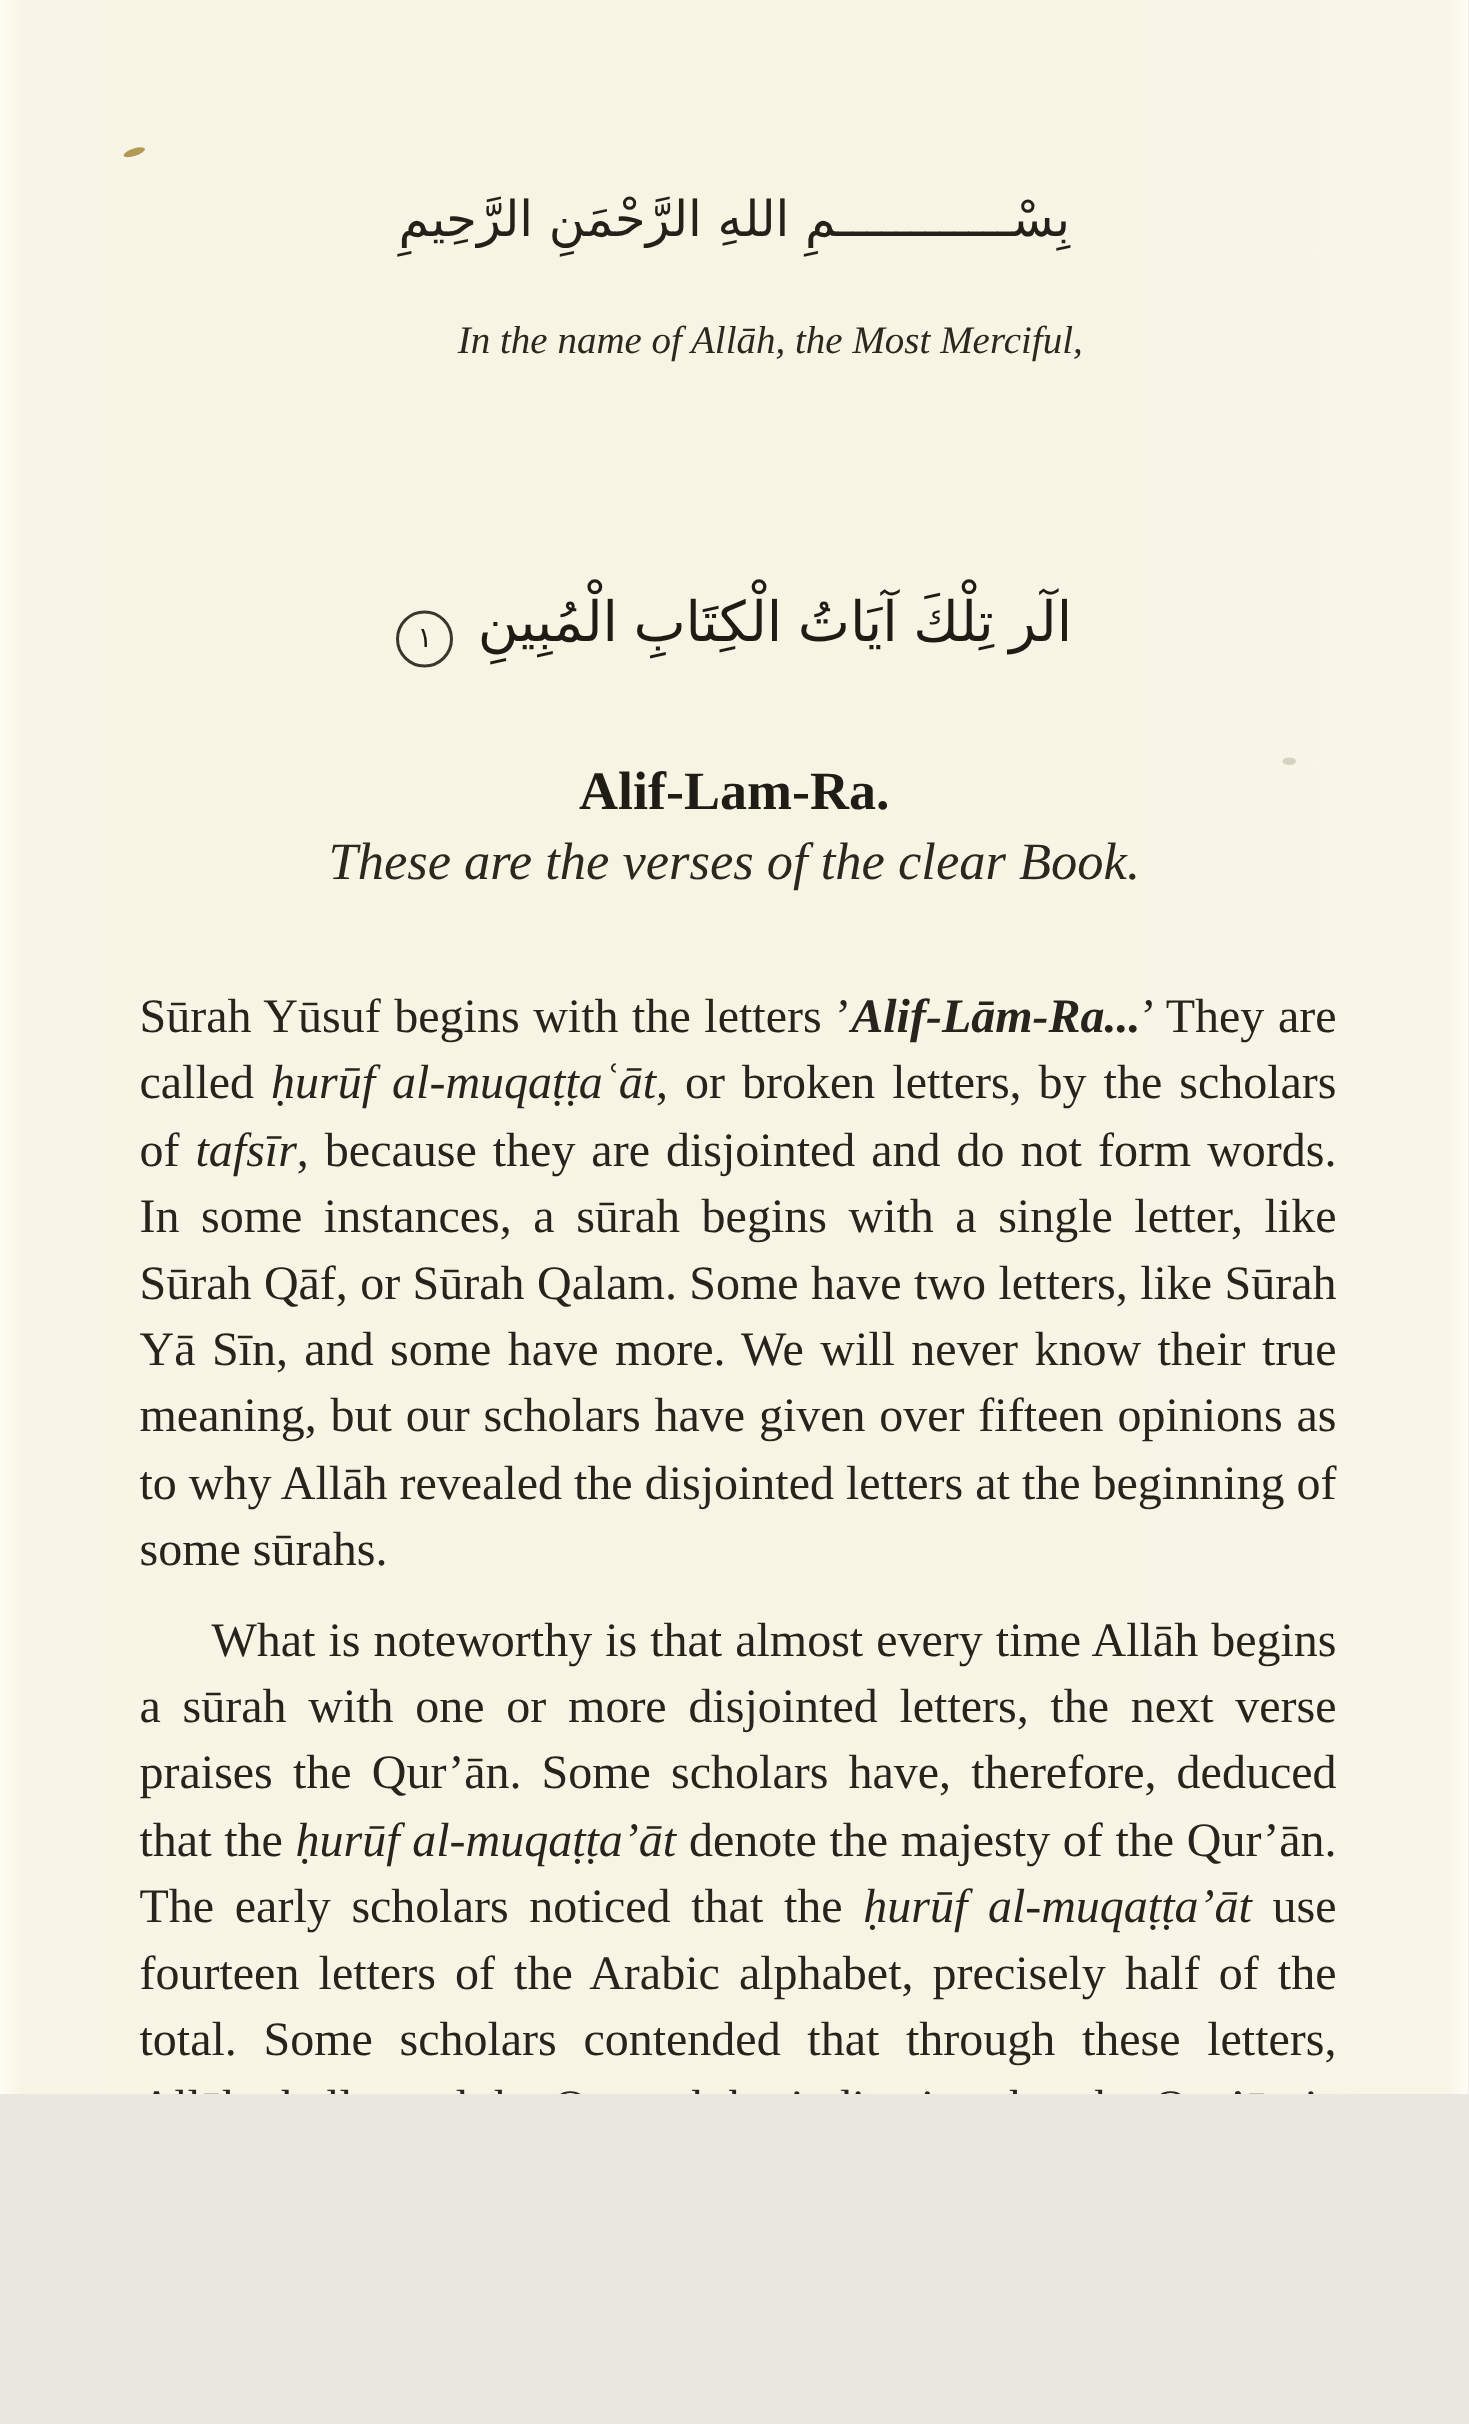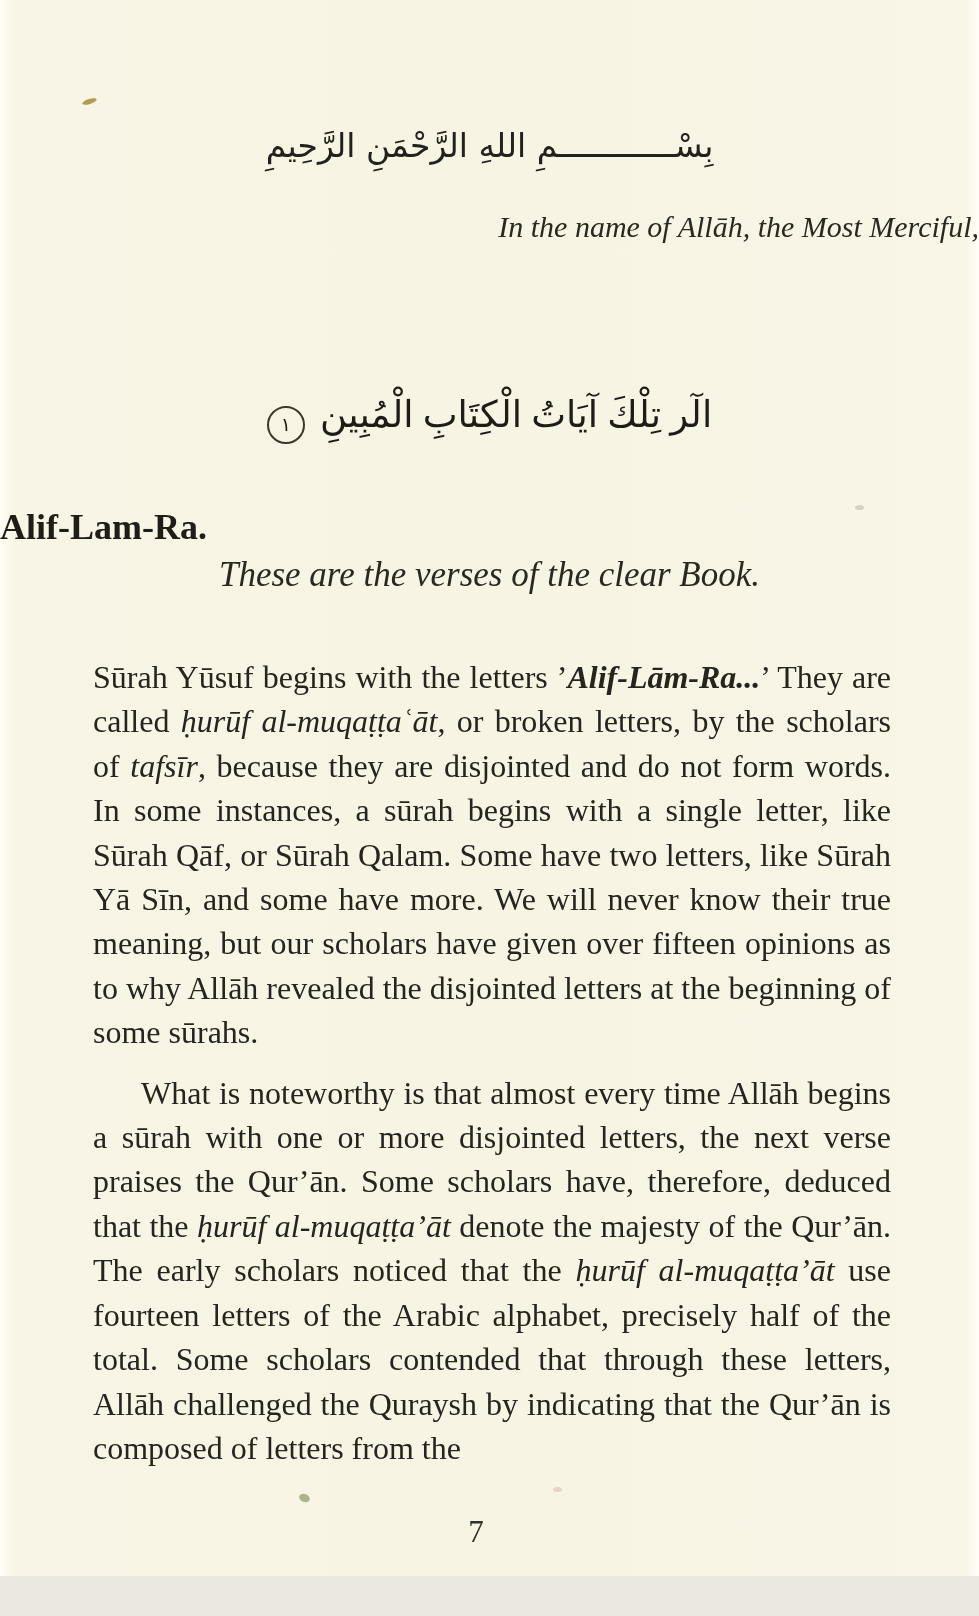--- a/index.html
+++ b/index.html
@@ -1,64 +1,65 @@
 <!DOCTYPE html>
 <html><head>
 <meta charset="utf-8">
 <style>
   html, body { margin: 0; padding: 0; background: #e9e7e0; }
   .page {
     position: relative;
     width: 979px;
-    height: 1576px;
+    height: 1396px;
     margin: 0 auto;
     overflow: hidden;
     background: linear-gradient(90deg, #fffdf4 0px, #f9f5e6 14px, #f8f4e3 48%, #f9f5e7 calc(100% - 14px), #fffdf6 100%);
     color: #26241d;
     font-family: "Liberation Serif", "DejaVu Serif", serif;
   }
   .bismillah {
     position: absolute; top: 126px; left: 0; right: 0;
     text-align: center;
     direction: rtl;
     font-family: "DejaVu Sans", sans-serif;
     font-size: 33px;
     color: #23211a;
     letter-spacing: 0;
   }
   .translation {
     position: absolute; top: 204px; left: 0; right: 0;
-    text-align: right;
+    text-align: center;
     font-style: italic;
-    font-size: 30px;
+    font-size: 26px;
     line-height: 46px;
     color: #2a281f;
     margin-left: 48px;
   }
   .arabic-verse {
     position: absolute; top: 393px; left: 0; right: 0;
     text-align: center;
     direction: rtl;
-    font-family: Liberation Serif, serif;
+    font-family: Liberation Sans, sans-serif;
     font-size: 37px;
     color: #1e1c15;
   }
   .ayah-marker {
     display: inline-block;
     width: 34px; height: 34px;
     margin-right: 6px;
     border: 2px solid #3a382c;
     border-radius: 50%;
     font-size: 19px;
     line-height: 33px;
     text-align: center;
     vertical-align: -4px;
   }
   .verse-heading {
     position: absolute; top: 506px; left: 0; right: 0;
+    text-align: center;
     font-weight: bold;
     font-size: 36px;
     color: #1f1d16;
   }
   .verse-translation {
     position: absolute; top: 555px; left: 0; right: 0;
     text-align: center;
     font-style: italic;
     font-size: 35px;
     color: #2a281f;

